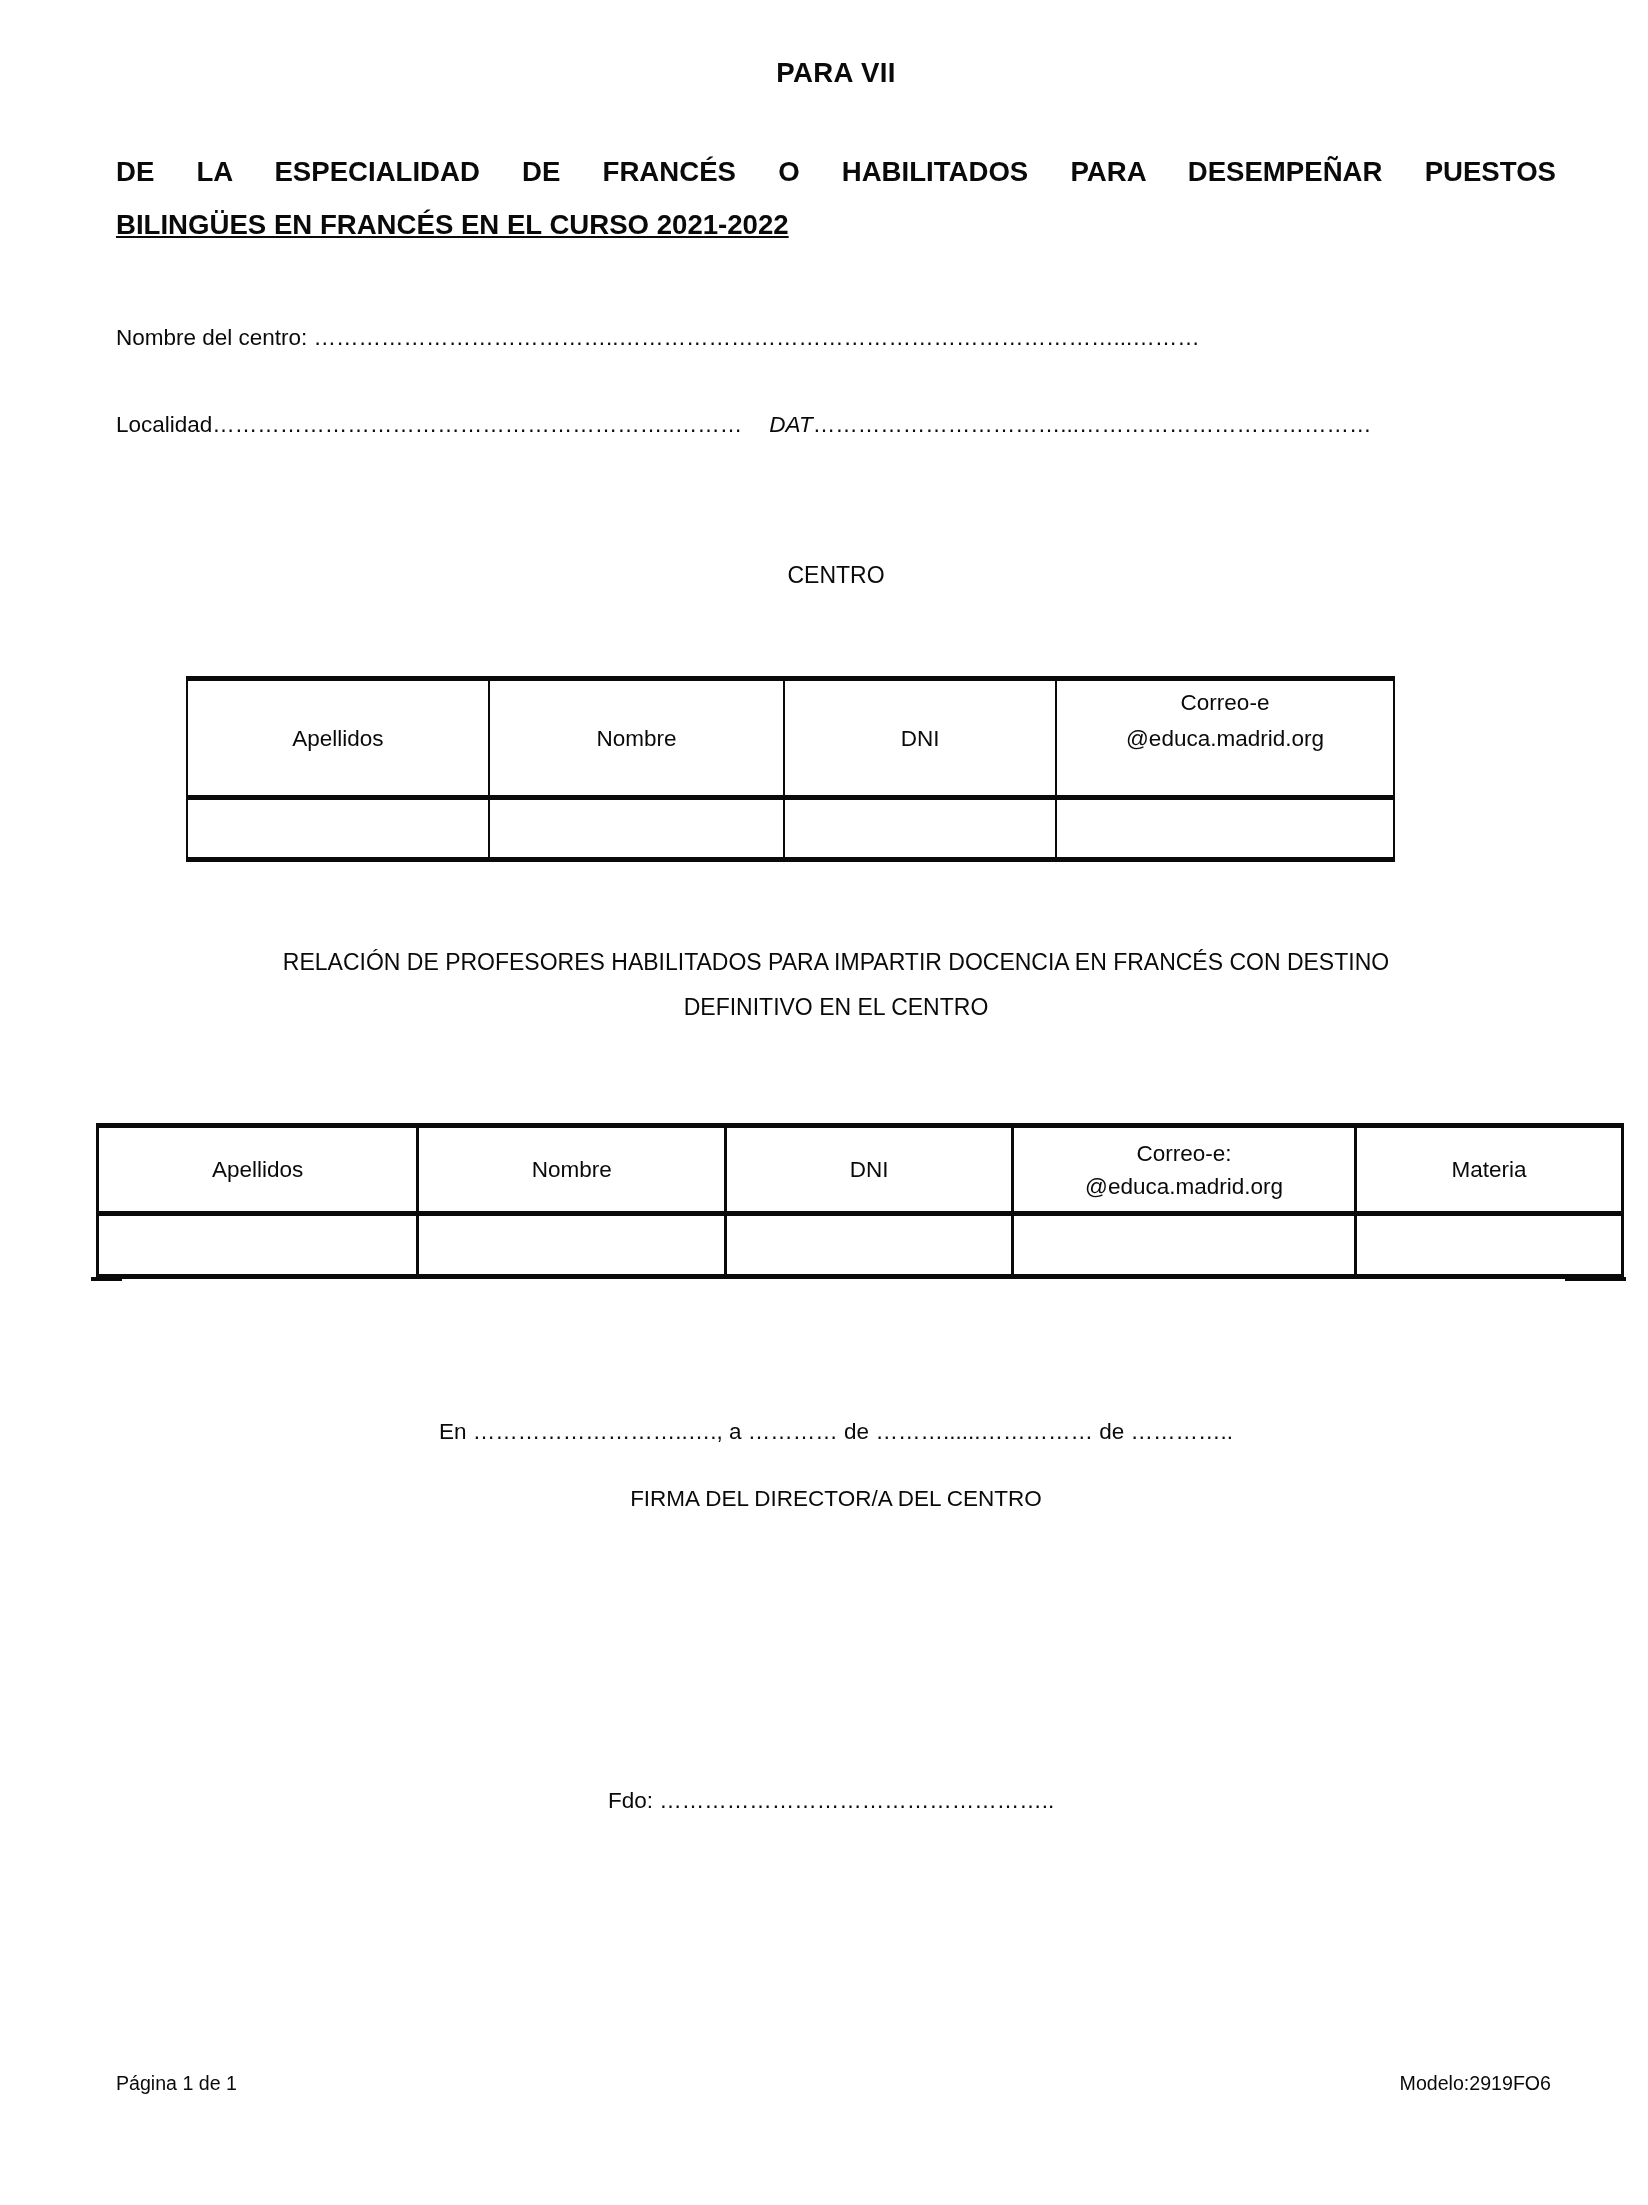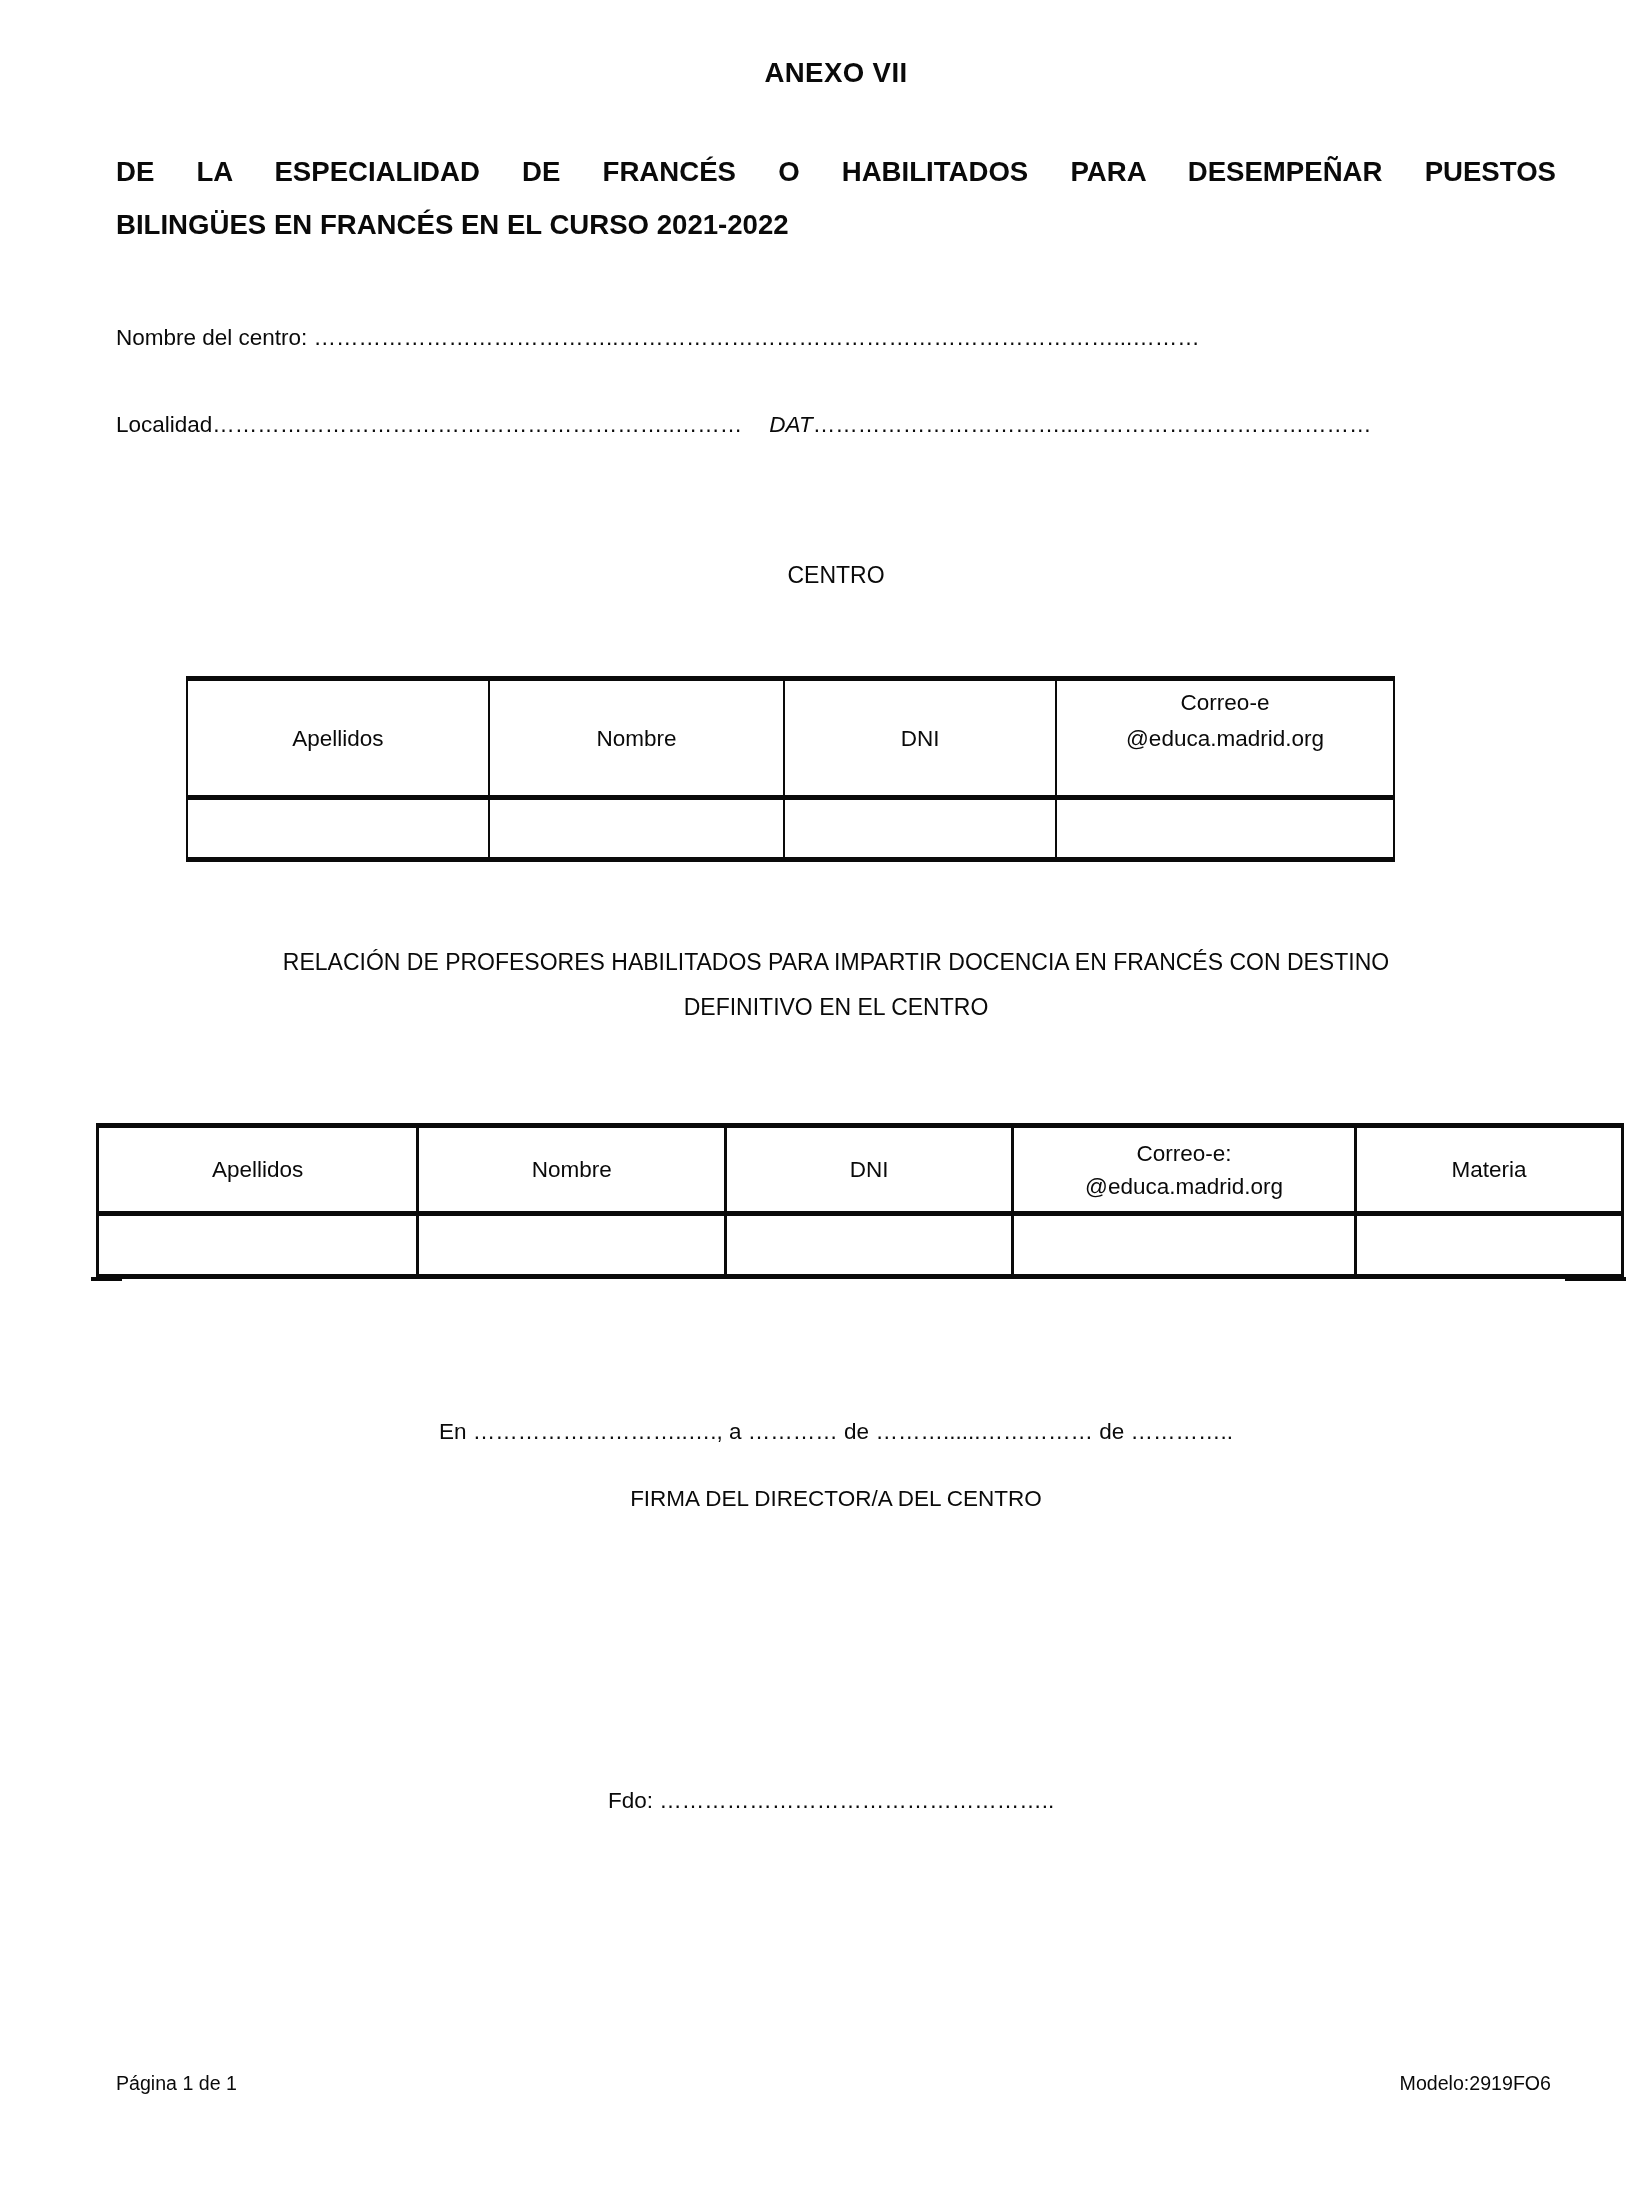--- a/index.html
+++ b/index.html
@@ -21,21 +21,21 @@
     font-size: 27.6px; font-weight: bold;
     letter-spacing: 0.4px;
   }
   .main-heading {
     position: absolute;
     left: 116px; width: 1440px; top: 145px;
     font-size: 27.6px; font-weight: bold;
     line-height: 53px;
   }
   .main-heading .jline { text-align: justify; text-align-last: justify; white-space: normal; }
-  .main-heading .jline.last { text-align: center; text-align-last: left; }
+  .main-heading .jline.last { text-align: center; text-align-last: left; text-decoration: underline; }
 
   .section-heading {
     position: absolute;
     left: 116px; width: 1440px;
     text-align: center;
     font-size: 23px;
     line-height: 45px;
     font-weight: normal;
   }
   .section-heading.s1 { top: 553px; }
@@ -111,21 +111,21 @@
     position: absolute; right: 97px; top: 2072px;
     font-size: 19.6px;
     text-align: center;
   }
 </style>
 </head>
 <body>
 
 <div class="page">
 
-  <div class="annex-title">ANEXO VII</div>
+  <div class="annex-title">PARA VII</div>
 
   <div class="main-heading">
     <div class="jline">DE LA ESPECIALIDAD DE FRANCÉS O HABILITADOS PARA DESEMPEÑAR PUESTOS</div>
     <div class="jline last">BILINGÜES EN FRANCÉS EN EL CURSO 2021-2022</div>
   </div>
 
   <div class="field-line centro">
     <span>Nombre del centro: </span><span>…………………………………..…………………………………………………………...………</span>
   </div>
 

